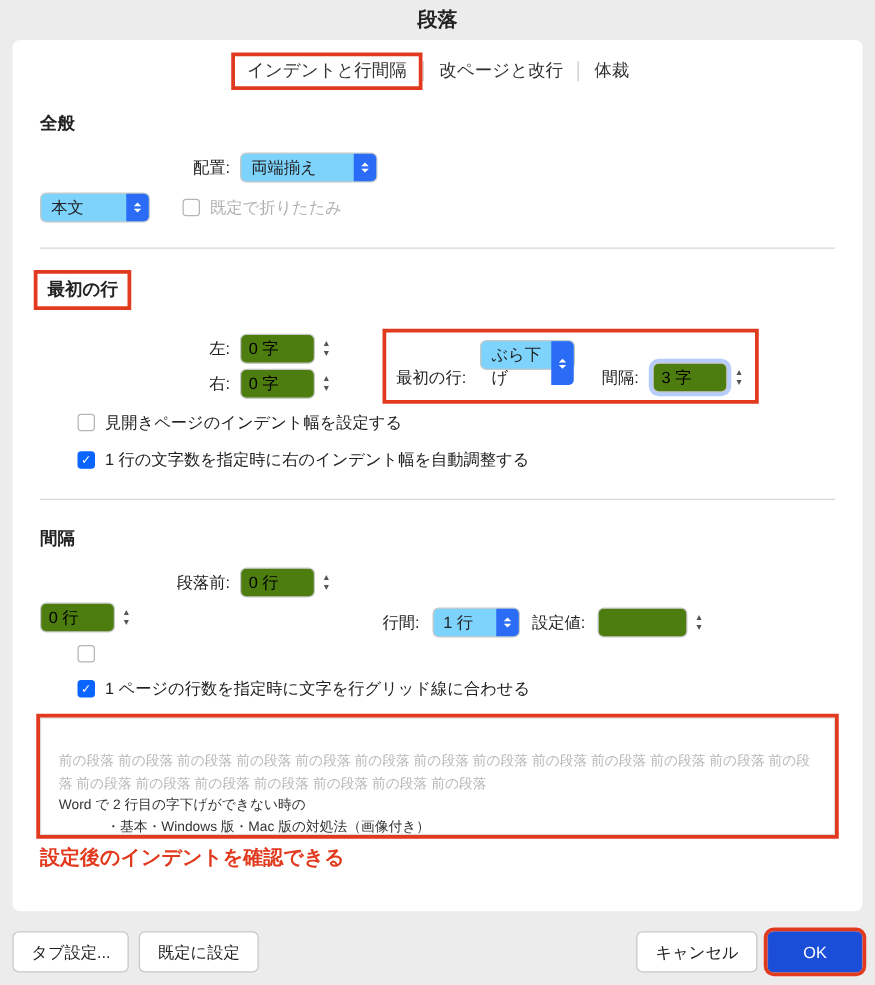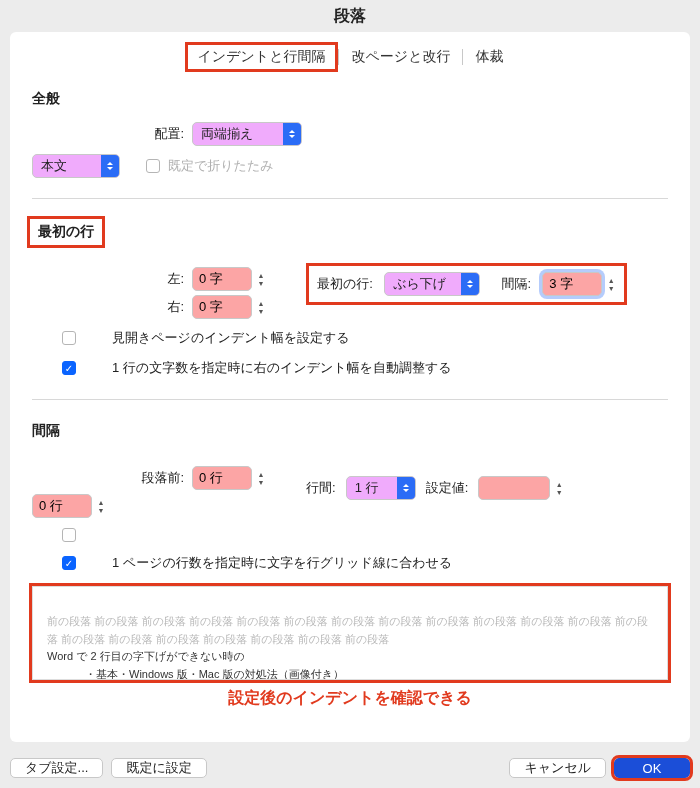--- a/index.html
+++ b/index.html
@@ -84,21 +84,21 @@
     padding-right: 8px;
     font-size: 13px;
   }
   select.mac, .mac-select {
     appearance: none;
     height: 24px;
     border: 1px solid #c8c8c8;
     border-radius: 5px;
     padding: 2px 24px 2px 8px;
     font-size: 13px;
-    background: #f0abfc;
+    background: #7dd3fc;
     position: relative;
   }
   .select-wrap {
     position: relative;
     display: inline-block;
   }
   .select-caret {
     position: absolute;
     right: 1px;
     top: 1px;
@@ -129,42 +129,41 @@
     display: inline-flex;
     align-items: center;
   }
   .stepper input {
     width: 60px;
     height: 24px;
     border: 1px solid #c8c8c8;
     border-radius: 5px;
     padding: 2px 6px;
     font-size: 13px;
-    background: #fca5a5;
+    background: #4d7c0f;
   }
   .stepper .arrows {
     display: flex;
     flex-direction: column;
     margin-left: 4px;
   }
   .stepper .arrows span {
     width: 10px;
     height: 8px;
     display: flex;
     align-items: center;
     justify-content: center;
     font-size: 7px;
     color: #555;
     cursor: default;
   }
   .checkbox-row {
     display: flex;
     align-items: center;
     margin: 6px 0 6px 30px;
-    gap: 28px;
   }
   .mac-check {
     width: 14px;
     height: 14px;
     border-radius: 3px;
     border: 1px solid #b5b5b5;
     background: #fff;
     margin-right: 8px;
     display: inline-flex;
     align-items: center;
@@ -205,31 +204,30 @@
     padding-left: 0;
   }
   .preview-box .sample2 {
     color: #333;
     padding-left: 38px;
   }
   .annotate {
     color: var(--highlight);
     font-size: 16px;
     font-weight: 700;
-    text-align: center;
     margin: 4px 0 10px 0;
   }
   .footer {
     display: flex;
     align-items: center;
     padding: 8px 10px 10px 10px;
     gap: 8px;
   }
   .btn {
-    height: 20px;
+    height: 33px;
     padding: 0 14px;
     border: 1px solid #c8c8c8;
     border-radius: 5px;
     background: #fff;
     font-size: 13px;
     display: inline-flex;
     align-items: center;
     justify-content: center;
     cursor: default;
   }
@@ -340,21 +338,21 @@
                 <span>▼</span>
               </div>
           </div>
         </div>
       </div>
 
       <div class="indent-right-hl">
         <span>最初の行:</span>
         <span style="display:inline-block; width:4px;"></span>
         <span class="select-wrap">
-          <span class="mac-select" style="width:96px; display:inline-block;">ぶら下げ</span>
+          <span class="mac-select" style="width:76px; display:inline-block;">ぶら下げ</span>
           <span class="select-caret"></span>
         </span>
         <span style="display:inline-block; width:14px;"></span>
         <span>間隔:</span>
         <span style="display:inline-block; width:4px;"></span>
         <span class="stepper">
           <input class="sel-focus" value="3 字" style="">
           <span class="arrows">
               <span>▲</span>
               <span>▼</span>
@@ -369,21 +367,21 @@
     </div>
     <div class="checkbox-row">
       <span class="mac-check checked">✓</span>
       <span>1 行の文字数を指定時に右のインデント幅を自動調整する</span>
     </div>
 
     <div class="divider"></div>
 
     <div class="section-title">間隔</div>
 
-    <div style="display:flex; align-items:flex-start;margin-top:12px;">
+    <div style="display:flex; align-items:flex-end;">
       <div>
         <div class="row">
           <div class="label-col">段落前:</div>
           <div class="stepper">
             <input value="0 行" style="">
             <div class="arrows">
                 <span>▲</span>
                 <span>▼</span>
               </div>
           </div>

